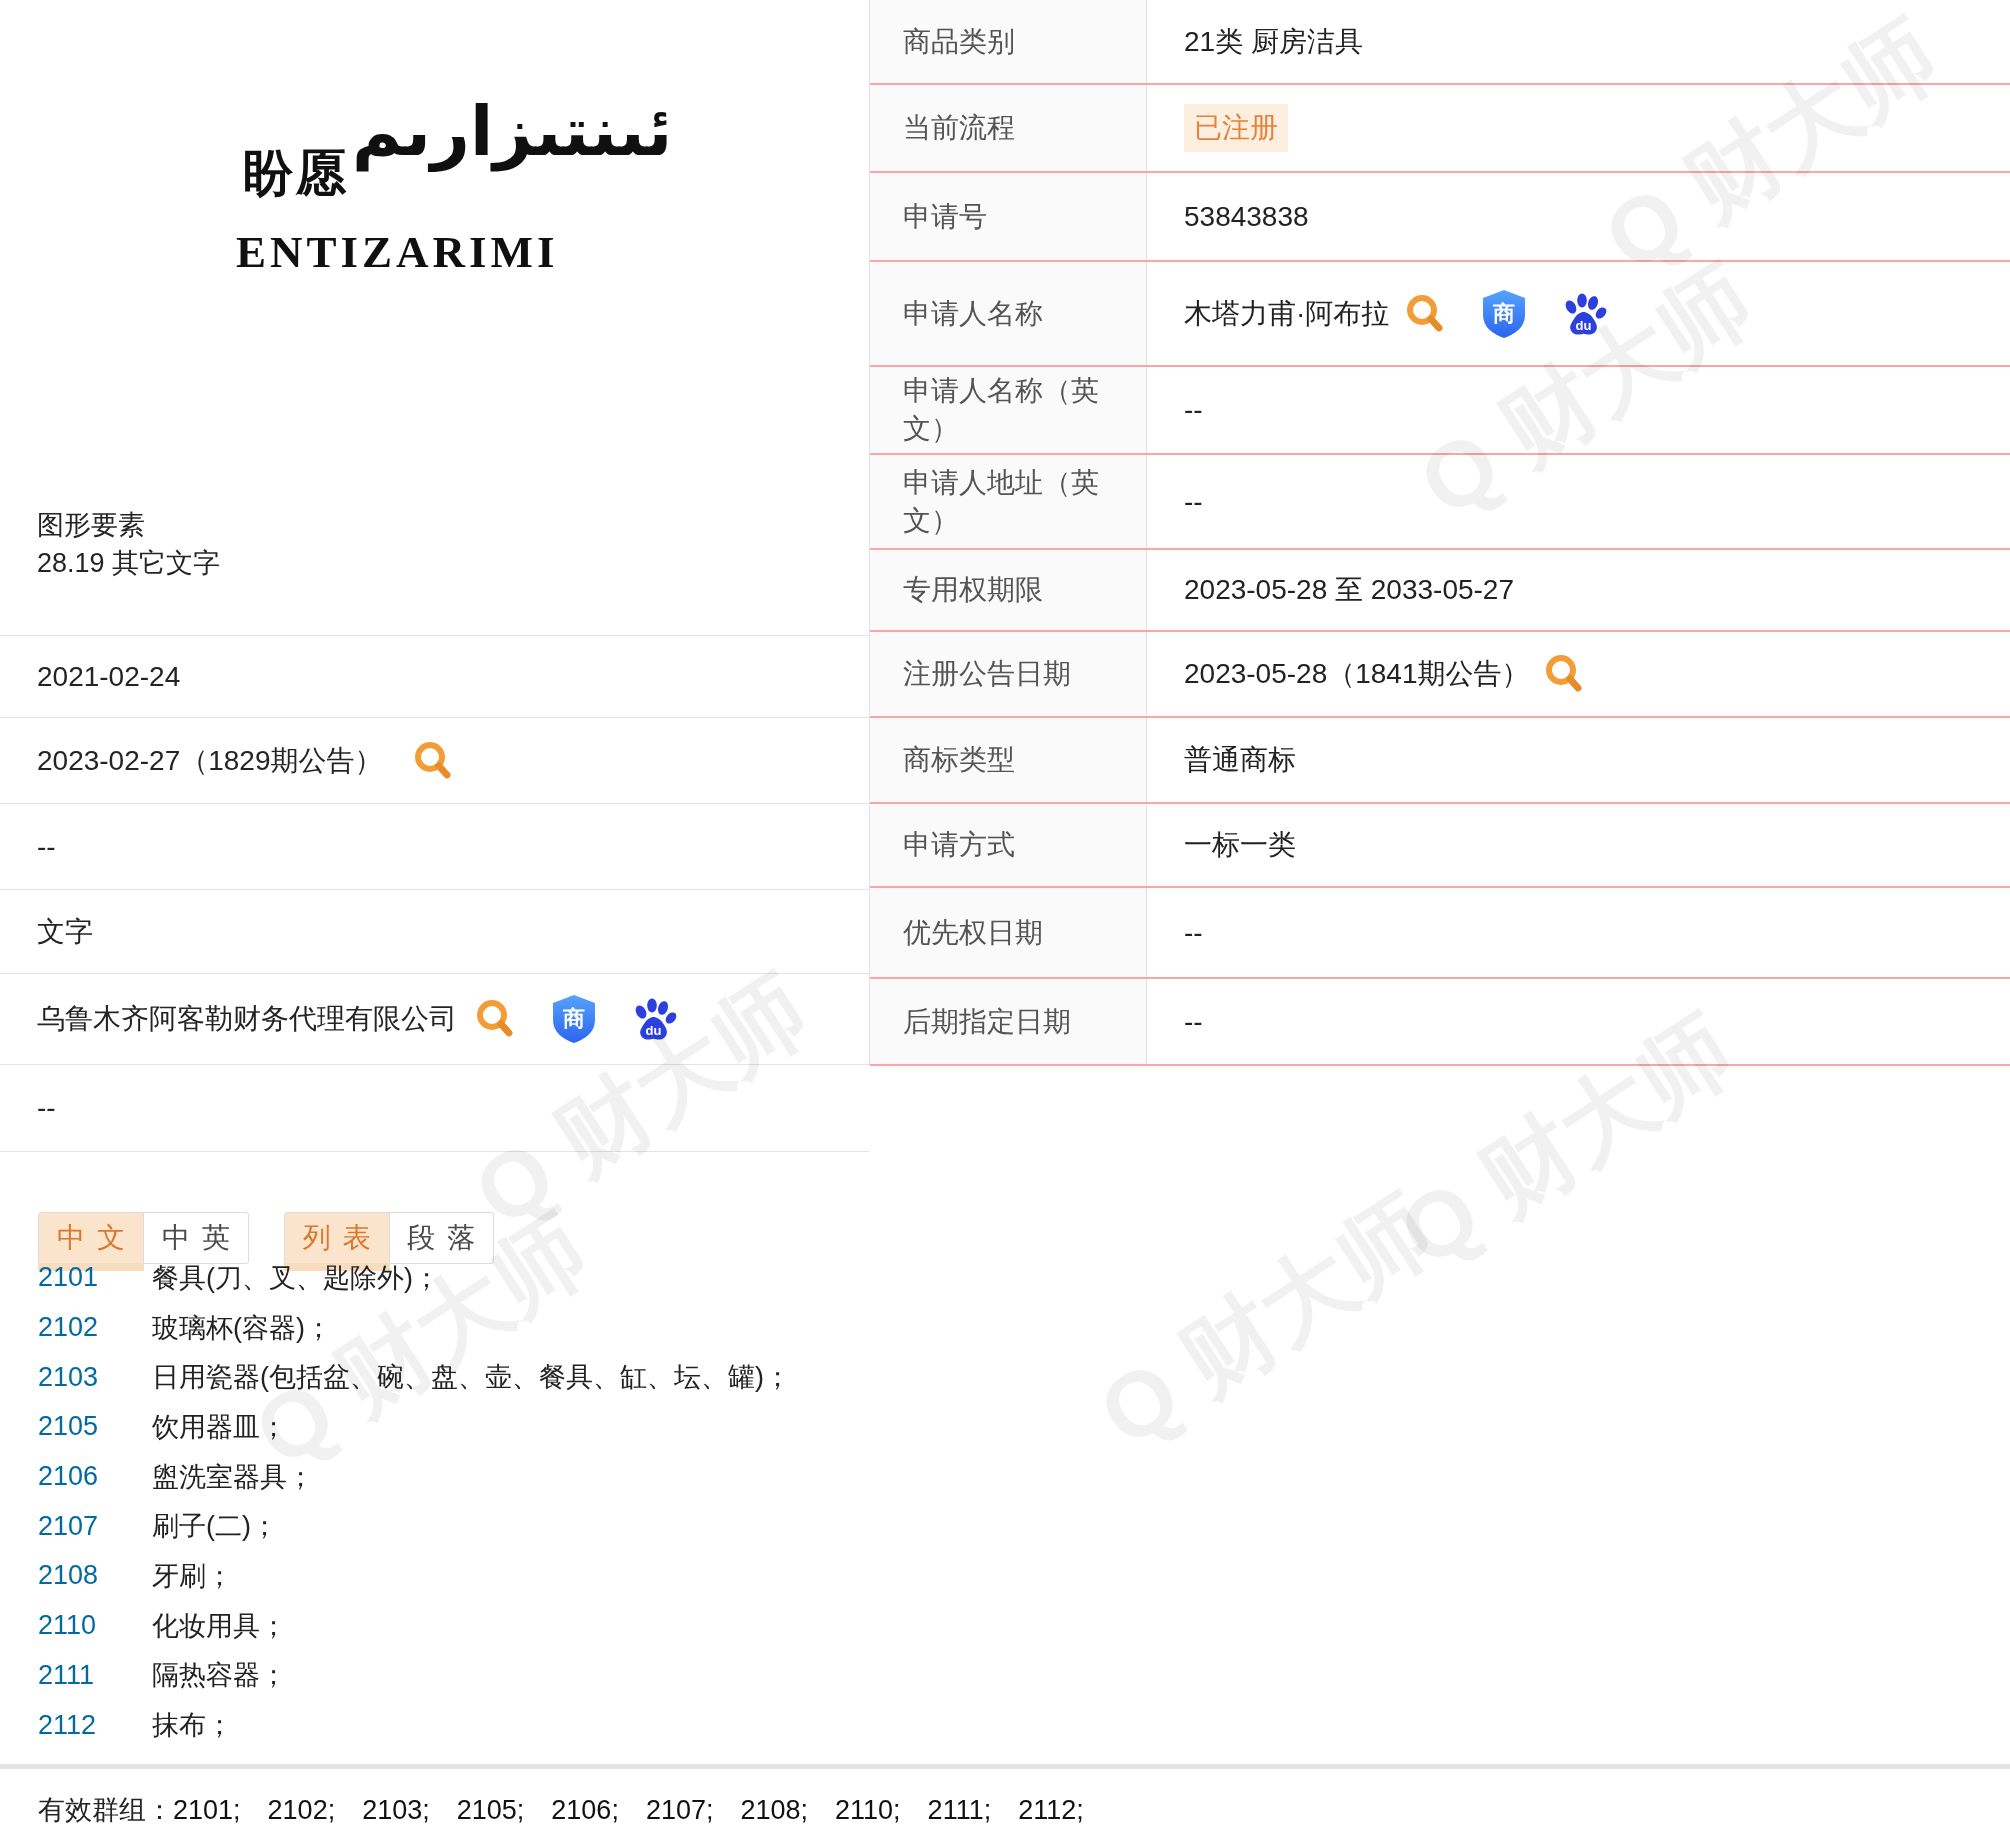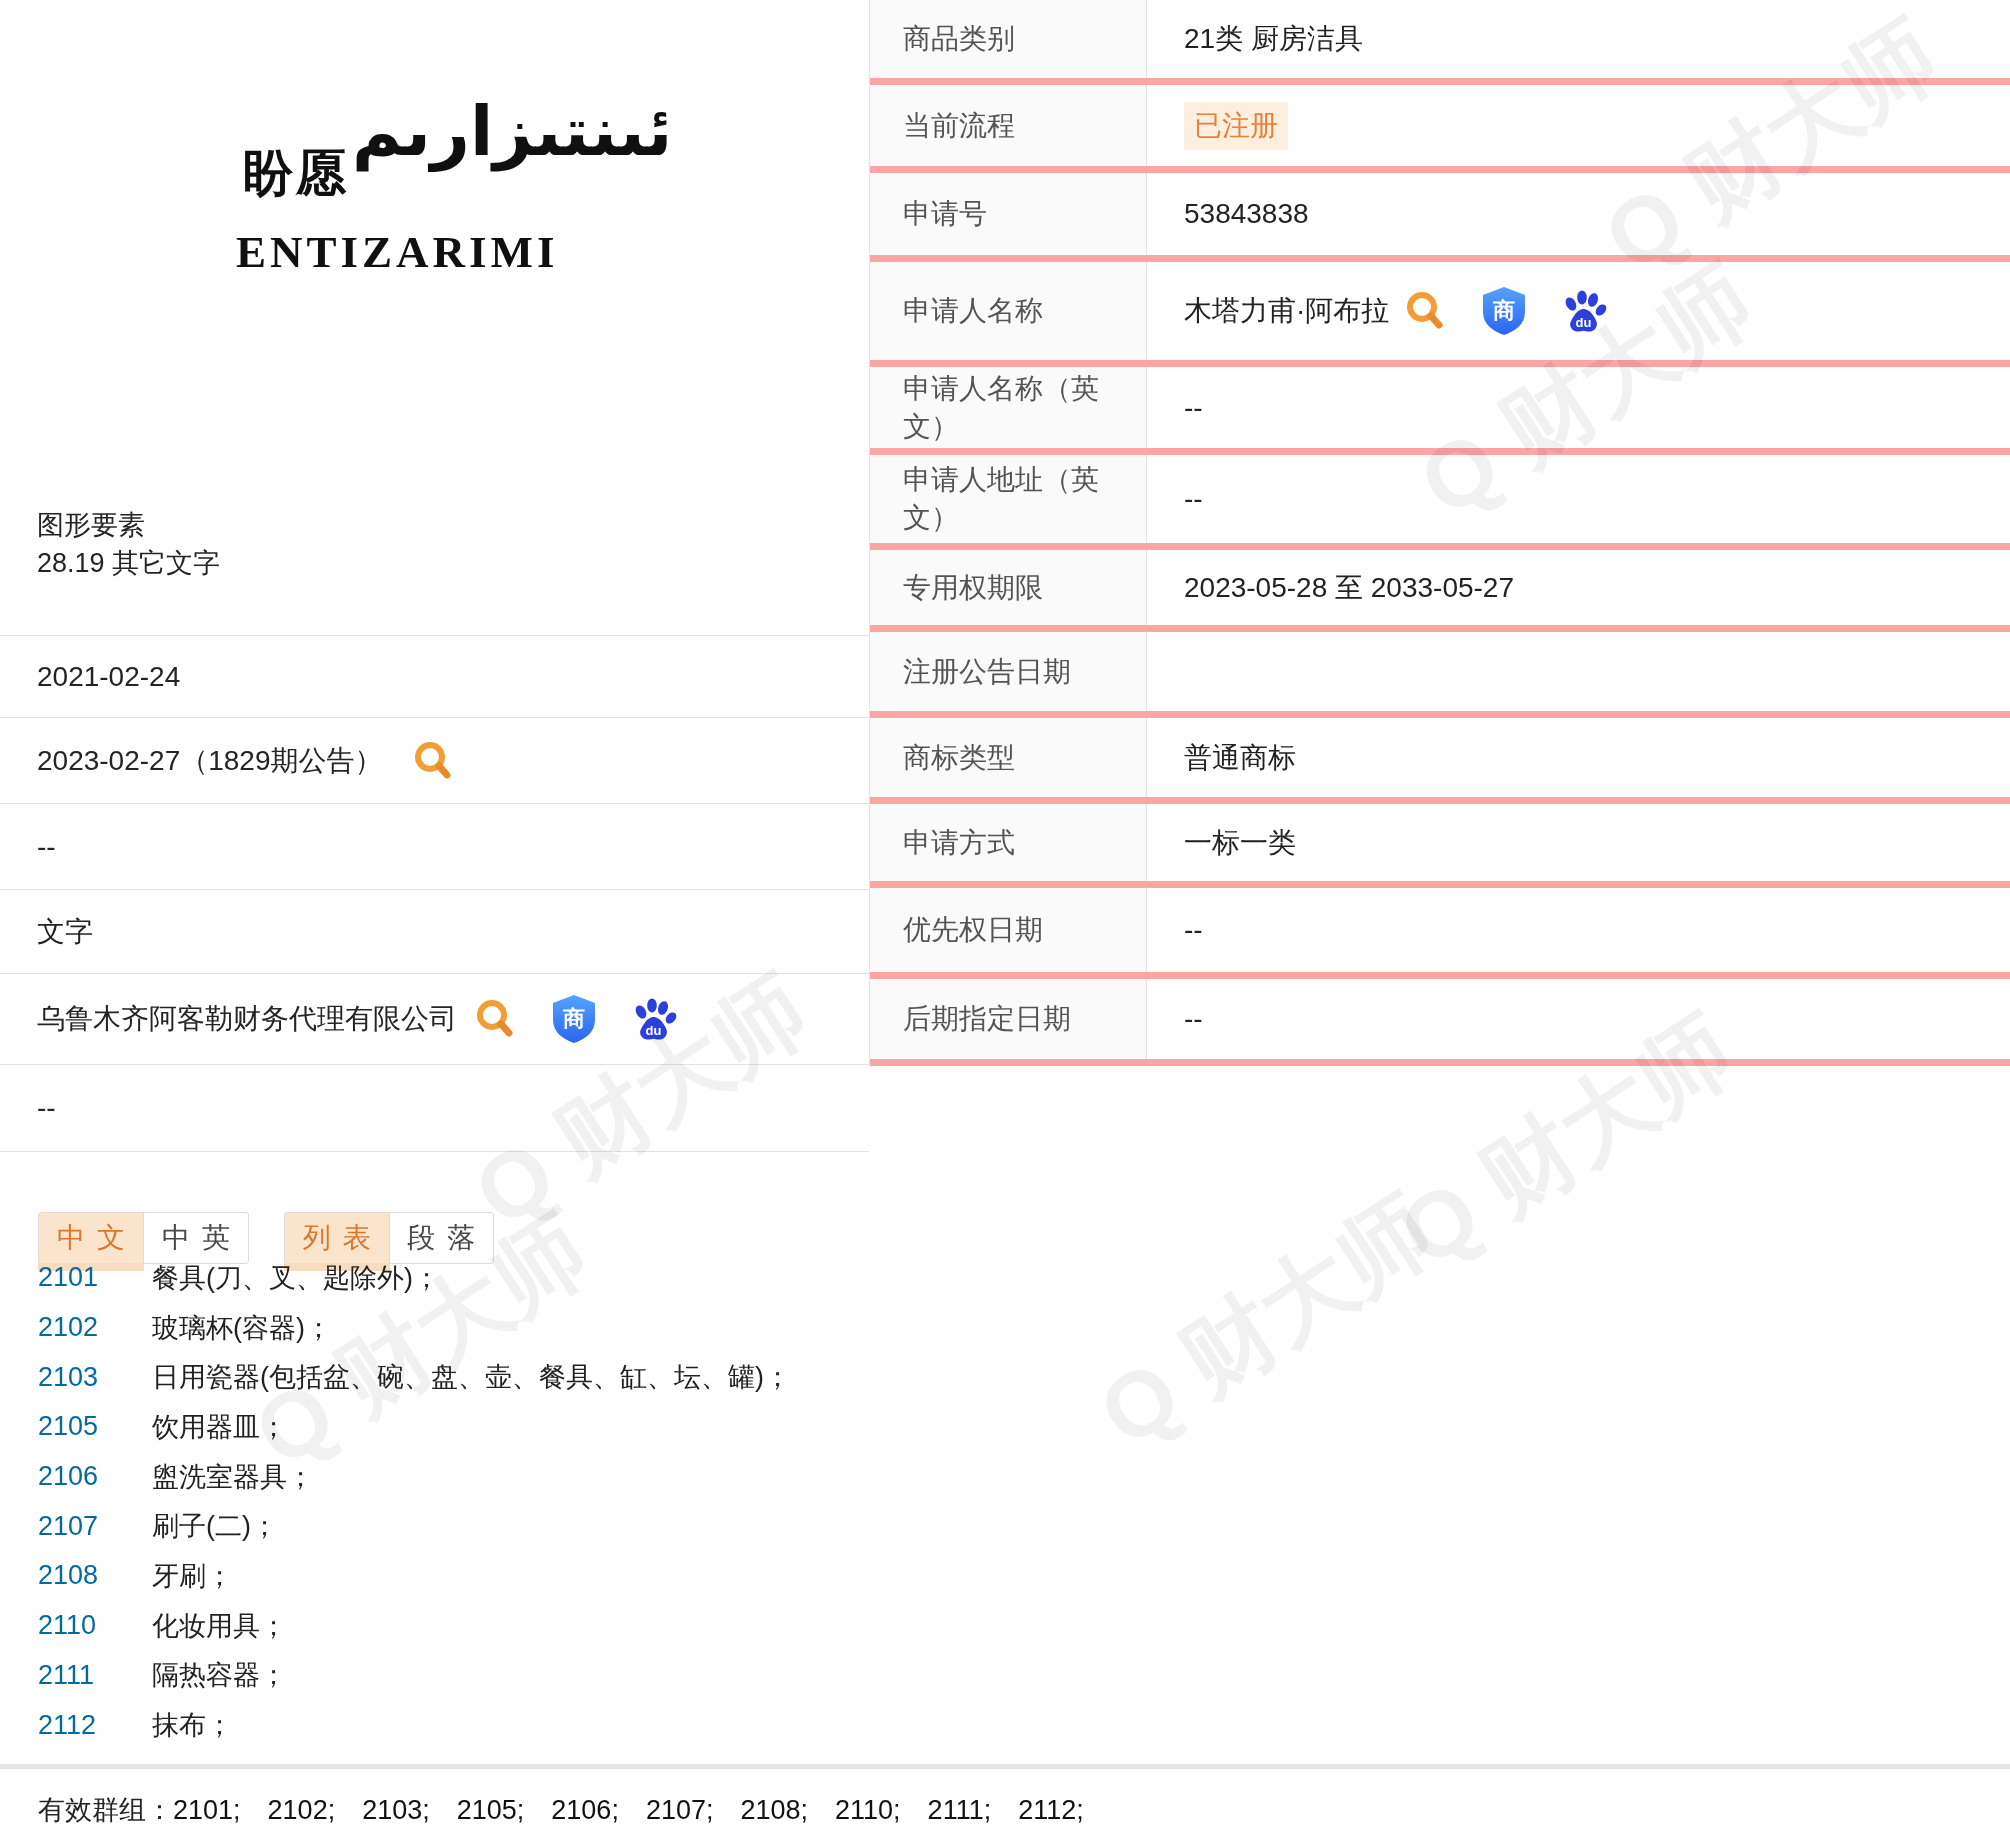--- a/index.html
+++ b/index.html
@@ -18,21 +18,21 @@
   .figinfo{position:absolute;left:37px;top:506px;font-size:27px;line-height:38px;color:#242424;}
 
   
   .lrows{position:absolute;left:0;top:635px;width:869px;border-top:1px solid #e3e3e3;}
   .lrow{box-sizing:border-box;border-bottom:1px solid #e3e3e3;display:flex;align-items:center;
         padding-left:37px;font-size:28px;color:#242424;}
   .lrow .txt{white-space:nowrap;}
 
   
   .rtable{position:absolute;left:869px;top:0;width:1141px;border-left:1px solid #e3e3e3;box-sizing:border-box;}
-  .rrow{display:flex;box-sizing:border-box;border-bottom:7px solid #fca5a5;}
+  .rrow{display:flex;box-sizing:border-box;border-bottom:2px solid #fca5a5;}
   .rlabel{width:277px;box-sizing:border-box;border-right:1px solid #e3e3e3;background:#fafafa;
           display:flex;align-items:center;padding-left:33px;font-size:28px;color:#545454;}
   .rvalue{flex:1;display:flex;align-items:center;padding-left:37px;font-size:28px;color:#222;white-space:nowrap;}
   .chip{color:#e5813b;background:#fcefe0;padding:5px 10px;}
 
   .icn{display:inline-flex;align-items:center;cursor:pointer;}
 
   
   .tabgroup{position:absolute;top:1212px;height:52px;display:flex;border:1px solid #dcdcdc;
             border-radius:3px;box-sizing:border-box;background:#fff;}
@@ -199,20 +199,29 @@
         </div>
       </div>
       <div class="rrow" style="height: 82px;">
         <div class="rlabel">专用权期限</div>
         <div class="rvalue">
           <span>2023-05-28 至 2033-05-27</span>
         </div>
       </div>
       <div class="rrow" style="height: 86px;">
         <div class="rlabel">注册公告日期</div>
+        <div class="rvalue">
+          <span>2023-05-28（1841期公告）</span>
+          <span class="icn" style="margin-left: 12px;">
+            <svg width="44" height="44" viewBox="0 0 44 44">
+              <circle cx="19" cy="18" r="12" fill="none" stroke="#f29d36" stroke-width="6"></circle>
+              <path d="M28 27 L36 36" stroke="#e78c2a" stroke-width="7" stroke-linecap="round"></path>
+            </svg>
+          </span>
+        </div>
       </div>
       <div class="rrow" style="height: 86px;">
         <div class="rlabel">商标类型</div>
         <div class="rvalue">
           <span>普通商标</span>
         </div>
       </div>
       <div class="rrow" style="height: 84px;">
         <div class="rlabel">申请方式</div>
         <div class="rvalue">

